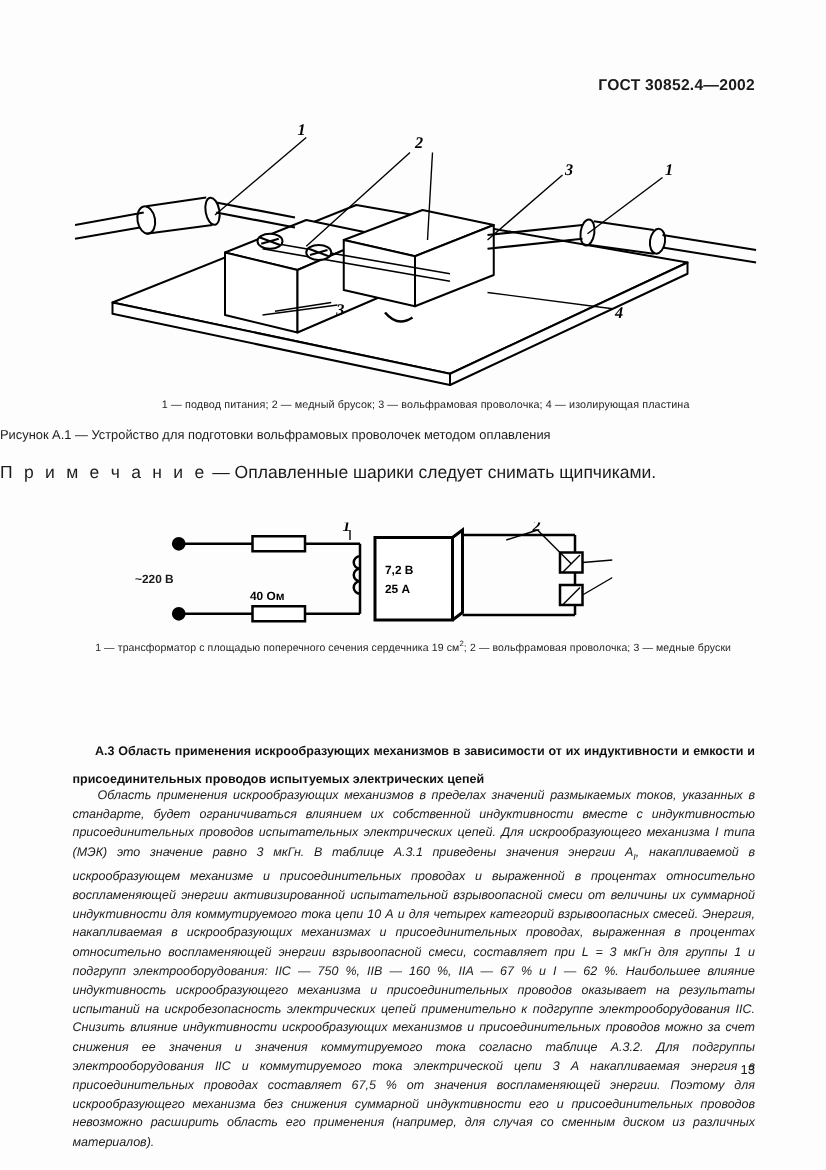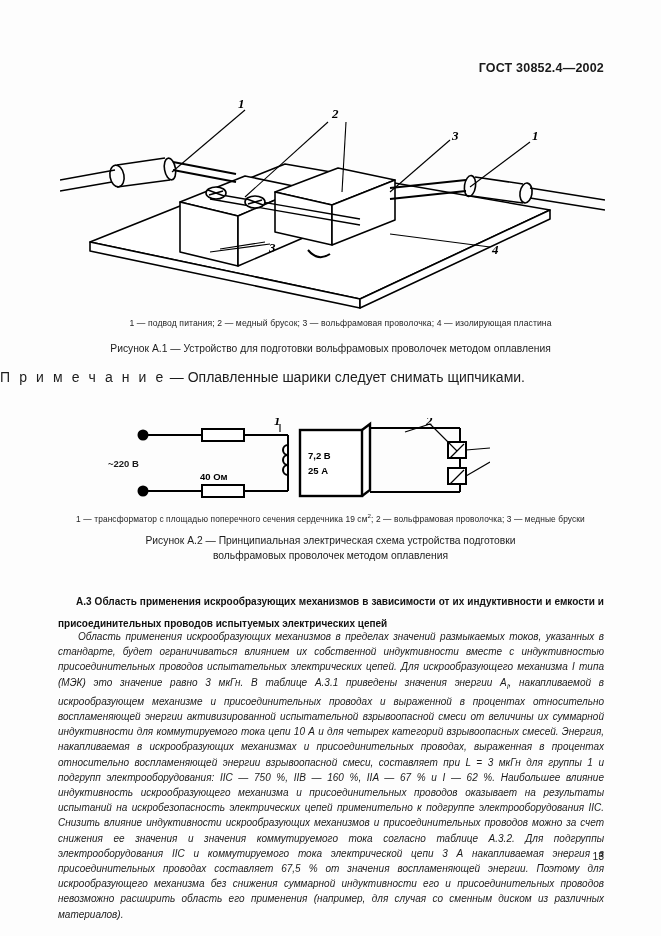--- a/index.html
+++ b/index.html
@@ -56,21 +56,20 @@
     right: 0;
     top: 318px;
     text-align: center;
     padding-left: 20px;
   }
   .caption {
     position: absolute;
     left: 0;
     right: 0;
     font-size: 10.3px;
-    text-align: center;
     color: #1c1c1c;
     line-height: 15px;
   }
   .caption-a1 { top: 341px; }
   .note-line {
     position: absolute;
     left: 0;
     right: 0;
     top: 369px;
     text-align: left;
@@ -281,24 +280,20 @@
         <text class="sch-txt" x="70" y="62" id="rl">40 Ом</text>
       </g>
     </svg>
     <div style="position:absolute;left:-22px;top:40px;font-size:9.5px;font-weight:bold;">~220 В</div>
   </div>
 
   <div class="legend-line legend-a2">
     <span>1 — трансформатор с площадью поперечного сечения сердечника 19 см</span><sup>2</sup><span>; 2 — вольфрамовая проволочка; 3 — медные бруски</span>
   </div>
 
-  <div class="caption caption-a2">
-    <div>Рисунок  А.2 — Принципиальная электрическая схема устройства подготовки</div>
-    <div>вольфрамовых проволочек методом оплавления</div>
-  </div>
 
   <div class="section-head">А.3  Область применения искрообразующих механизмов в зависимости от их индуктивности и емкости и присоединительных проводов испытуемых электрических цепей</div>
 
   <div class="body-text">
     <span>Область применения искрообразующих механизмов в пределах значений размыкаемых токов, указанных в стандарте, будет ограничиваться влиянием их собственной индуктивности вместе с индуктивностью присоединительных проводов испытательных электрических цепей. Для искрообразующего механизма I типа (МЭК) это значение равно 3 мкГн. В таблице А.3.1 приведены значения энергии A</span><sub>I</sub><span>, накапливаемой в искрообразующем механизме и присоединительных проводах и выраженной в процентах относительно воспламеняющей энергии активизированной испытательной взрывоопасной смеси от величины их суммарной индуктивности для коммутируемого тока цепи 10 А и для четырех категорий взрывоопасных смесей. Энергия, накапливаемая в искрообразующих механизмах и присоединительных проводах, выраженная в процентах относительно воспламеняющей энергии взрывоопасной смеси, составляет при L = 3 мкГн для группы 1 и подгрупп электрооборудования: IIC — 750 %, IIB — 160 %, IIA — 67 % и I — 62 %. Наибольшее влияние индуктивность искрообразующего механизма и присоединительных проводов оказывает на результаты испытаний на искробезопасность электрических цепей применительно к подгруппе электрооборудования IIC. Снизить влияние индуктивности искрообразующих механизмов и присоединительных проводов можно за счет снижения ее значения и значения коммутируемого тока согласно таблице А.3.2. Для подгруппы электрооборудования IIC и коммутируемого тока электрической цепи 3 А накапливаемая энергия в присоединительных проводах составляет 67,5 % от значения воспламеняющей энергии. Поэтому для искрообразующего механизма без снижения суммарной индуктивности его и присоединительных проводов невозможно расширить область его применения (например, для случая со сменным диском из различных материалов).</span>
   </div>
 
   <div class="page-number">13</div>
 
 </div>

